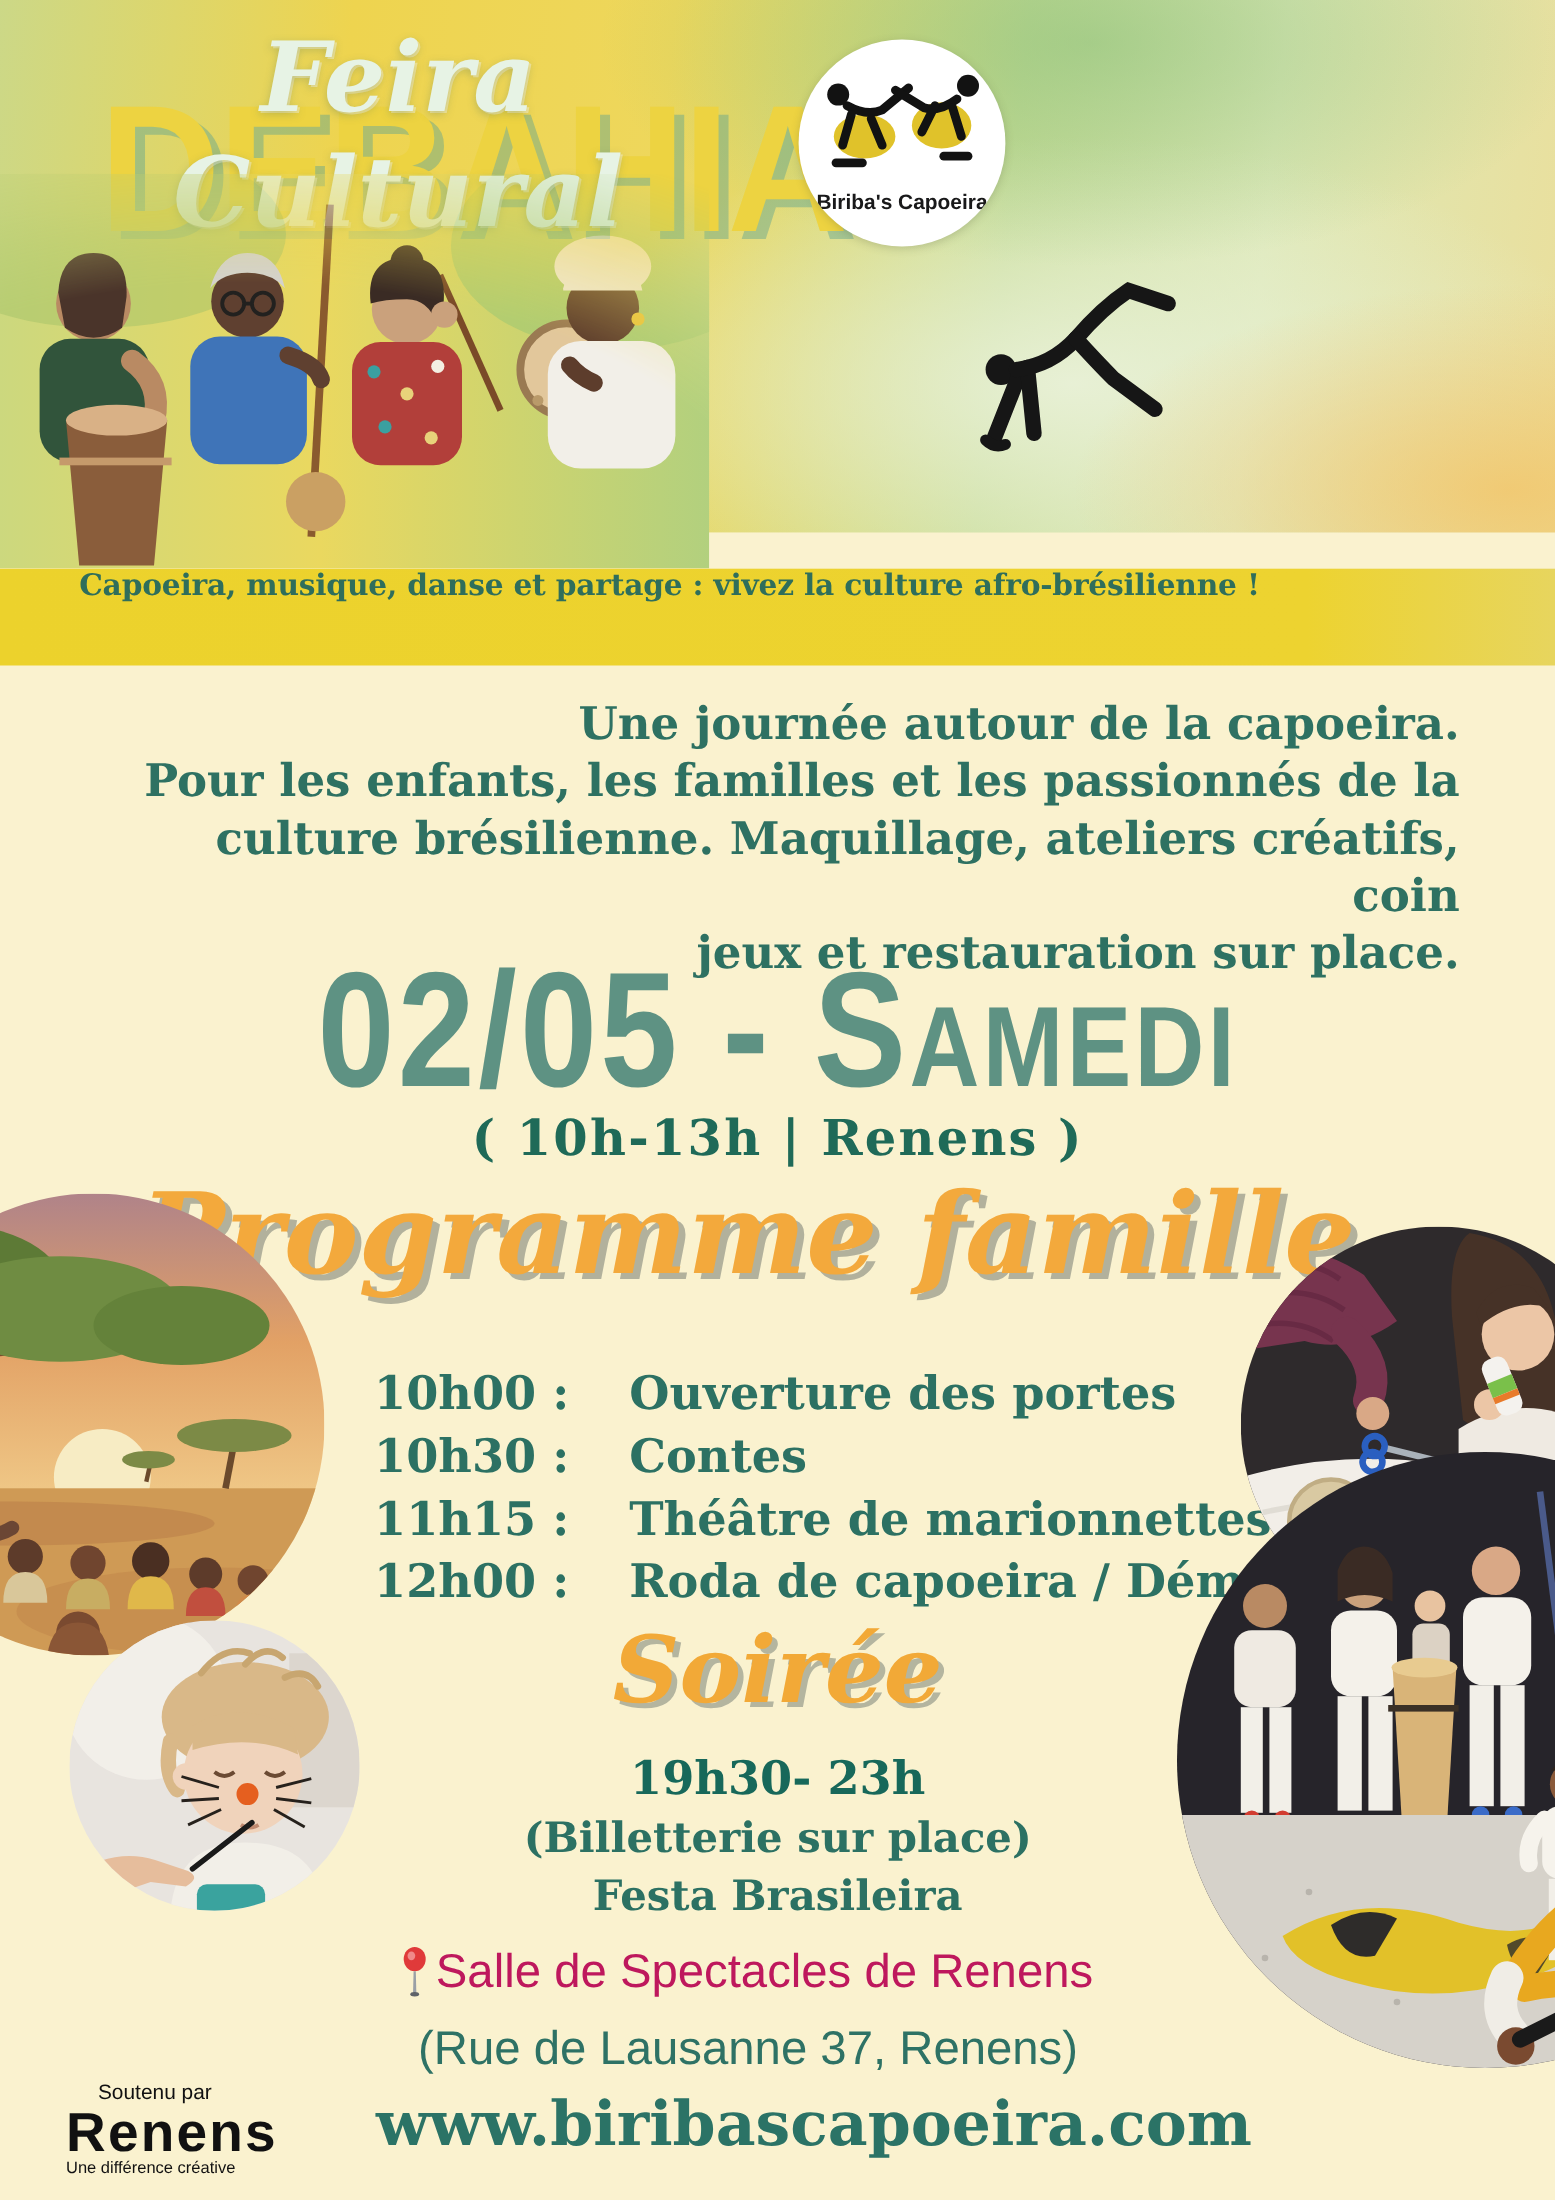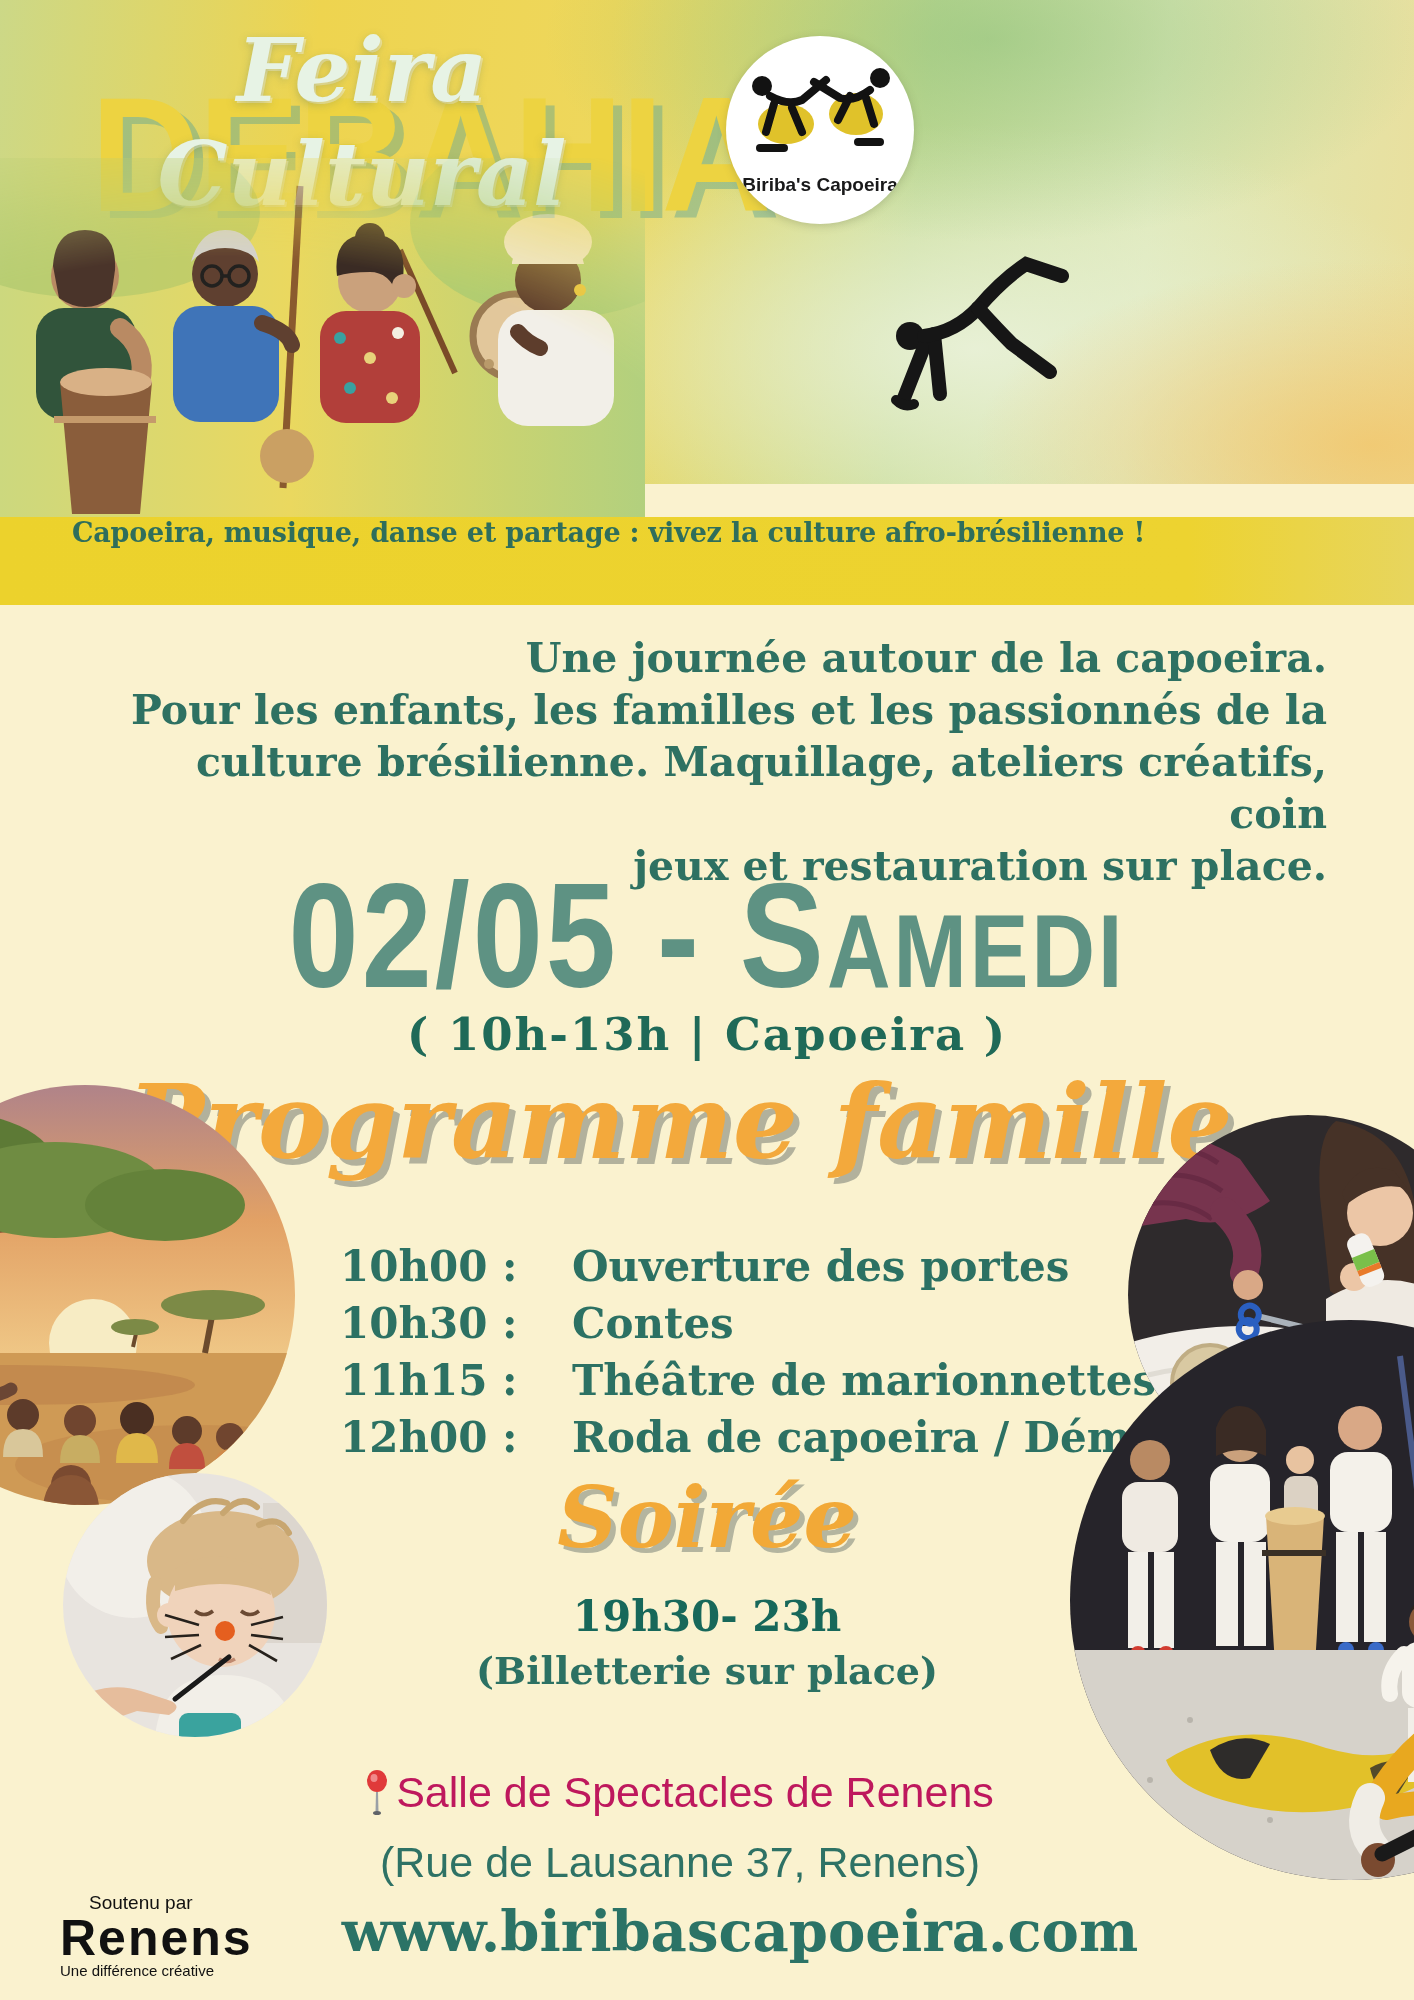--- a/index.html
+++ b/index.html
@@ -195,21 +195,21 @@
   </div>
 
   <div class="intro">
     <div>Une journée autour de la capoeira.</div>
     <div>Pour les enfants, les familles et les passionnés de la</div>
     <div>culture brésilienne. Maquillage, ateliers créatifs, coin</div>
     <div>jeux et restauration sur place.</div>
   </div>
 
   <div class="date-heading">02/05 - Samedi</div>
-  <div class="date-sub">( 10h-13h | Capoeira )</div>
+  <div class="date-sub">( 10h-13h | Renens )</div>
 
   <div class="program-title">Programme famille</div>
 
   <div class="schedule">
     <div class="row">
       <span class="t">10h00 :</span>
       <span class="l">Ouverture des portes</span>
     </div>
     <div class="row">
       <span class="t">10h30 :</span>
@@ -221,20 +221,21 @@
     </div>
     <div class="row">
       <span class="t">12h00 :</span>
       <span class="l">Roda de capoeira / Démo</span>
     </div>
   </div>
 
   <div class="soiree-title">Soirée</div>
   <div class="soiree-time">19h30- 23h</div>
   <div class="soiree-note">(Billetterie sur place)</div>
+  <div class="soiree-event">Festa Brasileira</div>
 
   <div class="location1">
     <svg width="22" height="46" viewBox="0 0 22 46" xmlns="http://www.w3.org/2000/svg">
       <ellipse cx="11" cy="11" rx="10" ry="11" fill="#e03a3a"></ellipse>
       <ellipse cx="8" cy="8" rx="3.5" ry="4" fill="#f08a8a"></ellipse>
       <path d="M10 22 L12 22 L12.5 42 L9.5 42 Z" fill="#9aa0a6"></path>
       <ellipse cx="11" cy="43" rx="4" ry="2" fill="#5f6368"></ellipse>
     </svg>
     <span>Salle de Spectacles de Renens</span>
   </div>

